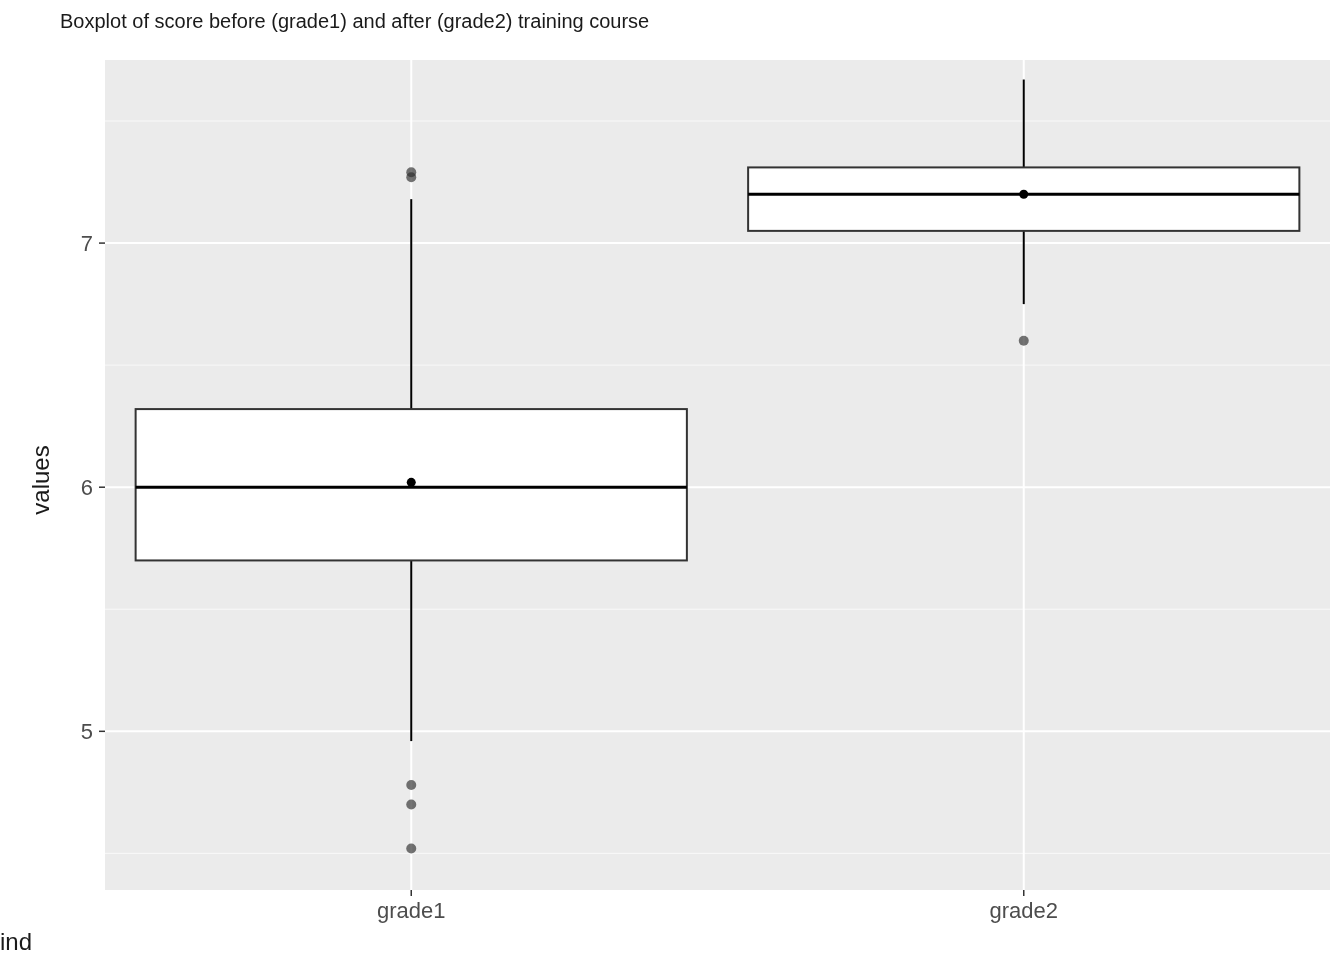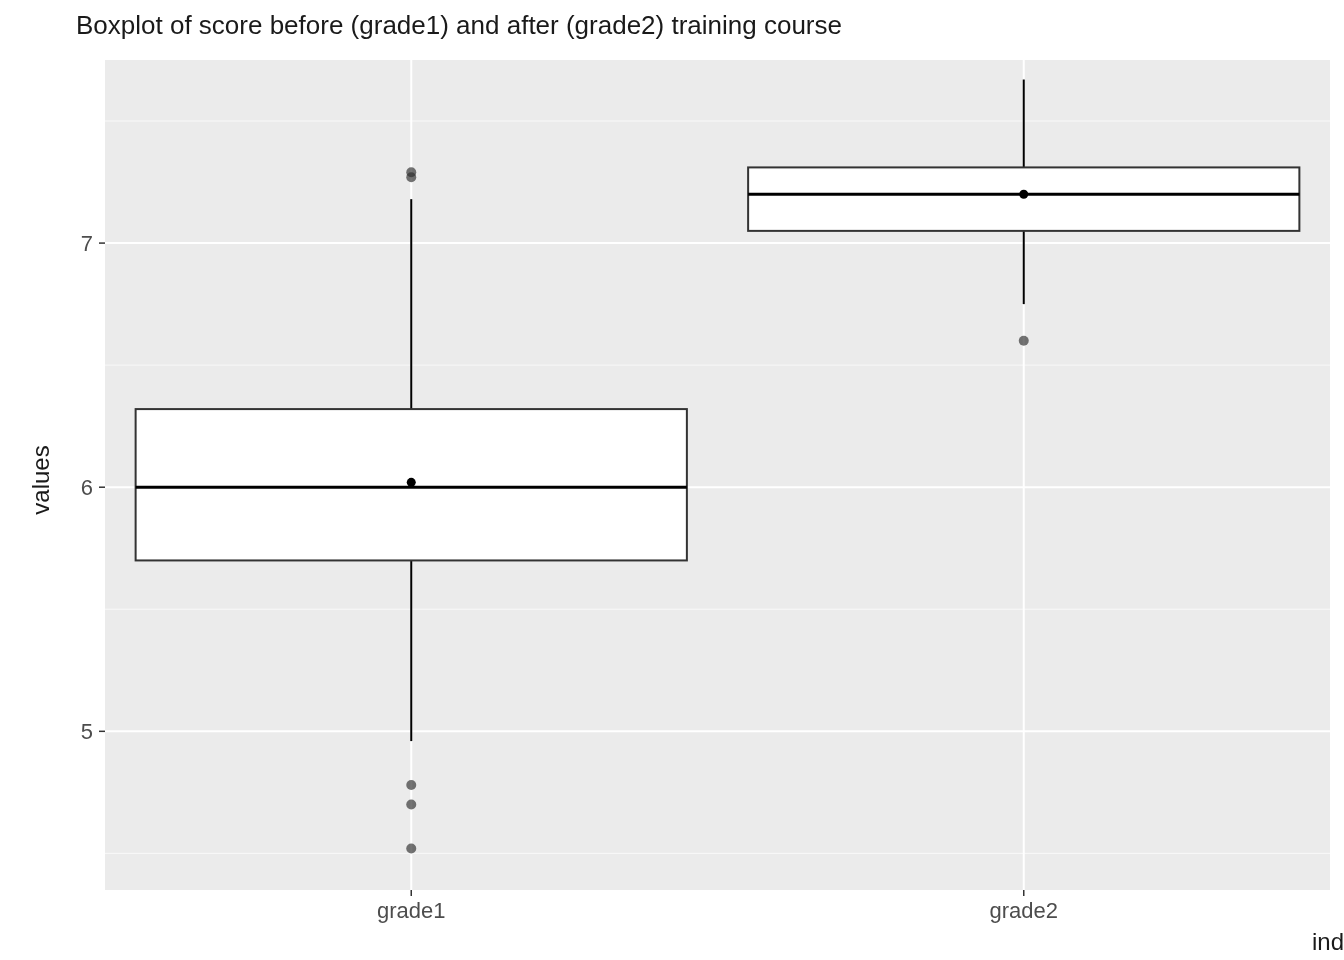--- a/index.html
+++ b/index.html
@@ -11,40 +11,40 @@
     background: #ffffff;
     color: #1a1a1a;
   }
   .chart-wrap {
     position: relative;
     width: 1344px;
     height: 960px;
   }
   .title {
     position: absolute;
-    left: 76px;
+    left: 60px;
     top: 10px;
-    font-size: 26px;
+    font-size: 20px;
     color: #1a1a1a;
   }
   .ylab {
     position: absolute;
     left: 6px;
     top: 50%;
     transform: translateY(-50%) rotate(-90deg);
     transform-origin: center;
     font-size: 24px;
     color: #1a1a1a;
   }
   .xlab {
     position: absolute;
     left: 0;
     right: 0;
     bottom: 4px;
-    text-align: right;
+    text-align: left;
     font-size: 24px;
     color: #1a1a1a;
   }
   svg { display: block; }
   .panel-bg { fill: #ebebeb; }
   .grid-major { stroke: #ffffff; stroke-width: 2; }
   .grid-minor { stroke: #ffffff; stroke-width: 0.8; opacity: 0.85; }
   .axis-text { fill: #4d4d4d; font-size: 22px; font-family: Arial, Helvetica, sans-serif; }
   .axis-tick { stroke: #333333; stroke-width: 1.5; }
   .box { fill: #ffffff; stroke: #333333; stroke-width: 2; }

